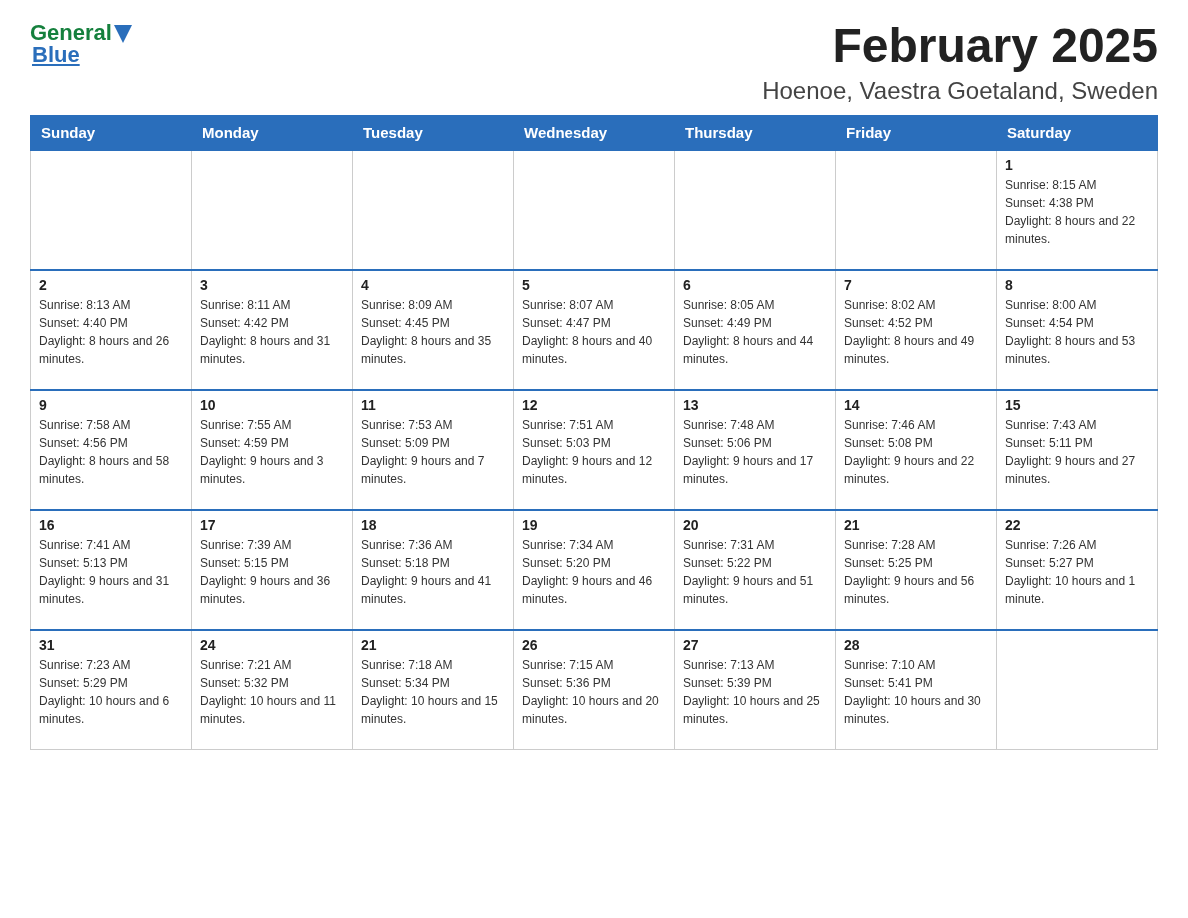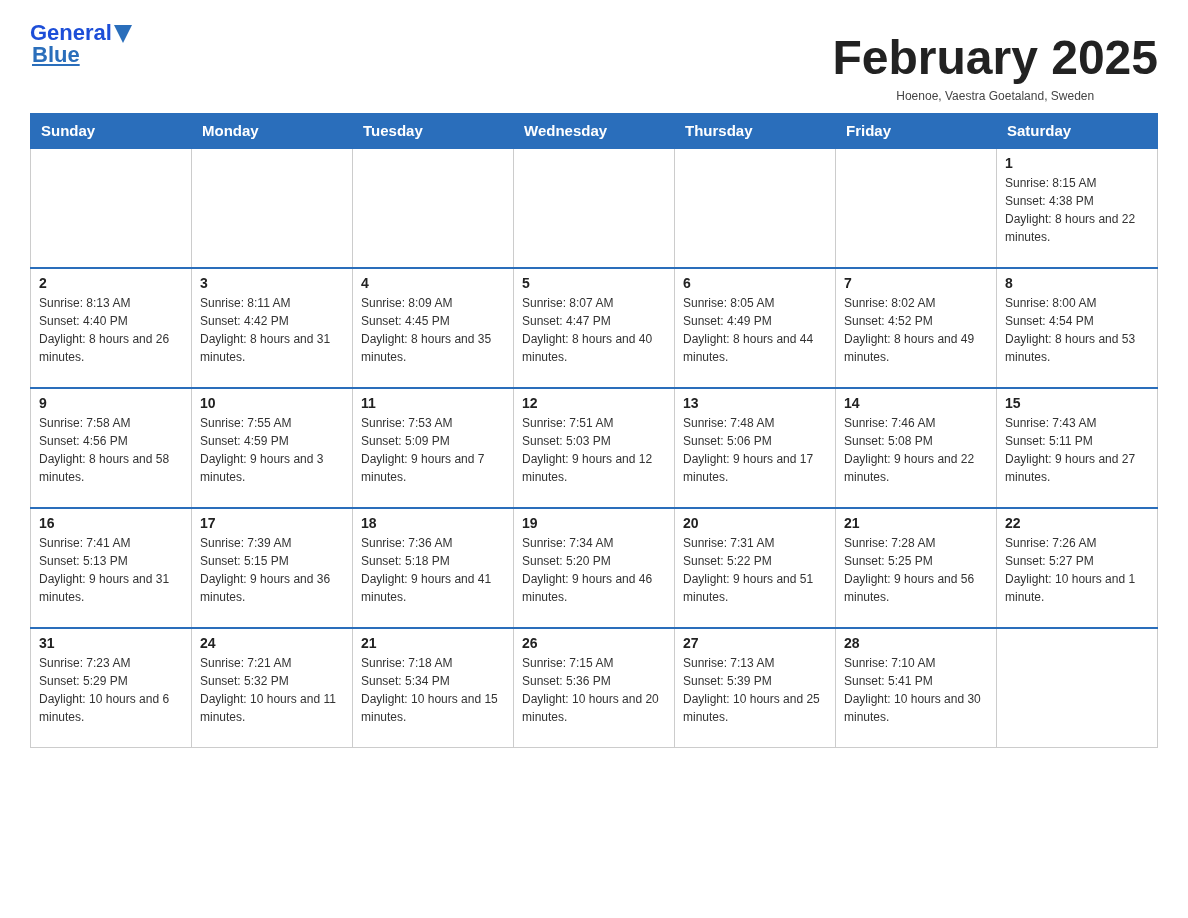--- a/index.html
+++ b/index.html
@@ -12,40 +12,39 @@
     }
     .header {
       display: flex;
       justify-content: space-between;
       align-items: flex-start;
       margin-bottom: 10px;
     }
     .logo-text-general {
       font-size: 22px;
       font-weight: bold;
-      color: #1d4ed8;
+      color: #15803d;
     }
     .logo-text-blue {
       font-size: 22px;
       font-weight: bold;
       color: #2a6ebb;
       text-decoration: underline;
     }
     .title-block {
-      text-align: center;
-      margin-top: 12px;
+      text-align: right;
     }
     .month-year {
       font-size: 48px;
       font-weight: bold;
       color: #222;
       line-height: 1.1;
     }
     .location {
-      font-size: 12px;
+      font-size: 24px;
       color: #444;
       margin-top: 4px;
     }
     .calendar {
       width: 100%;
       border-collapse: collapse;
       margin-top: 10px;
     }
     .calendar th {
       background-color: #2a6ebb;

